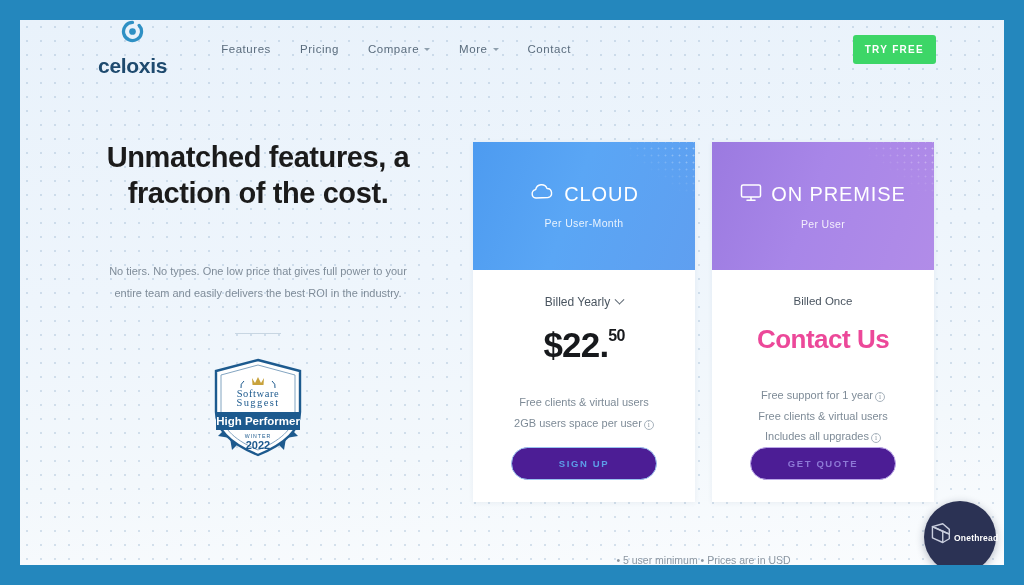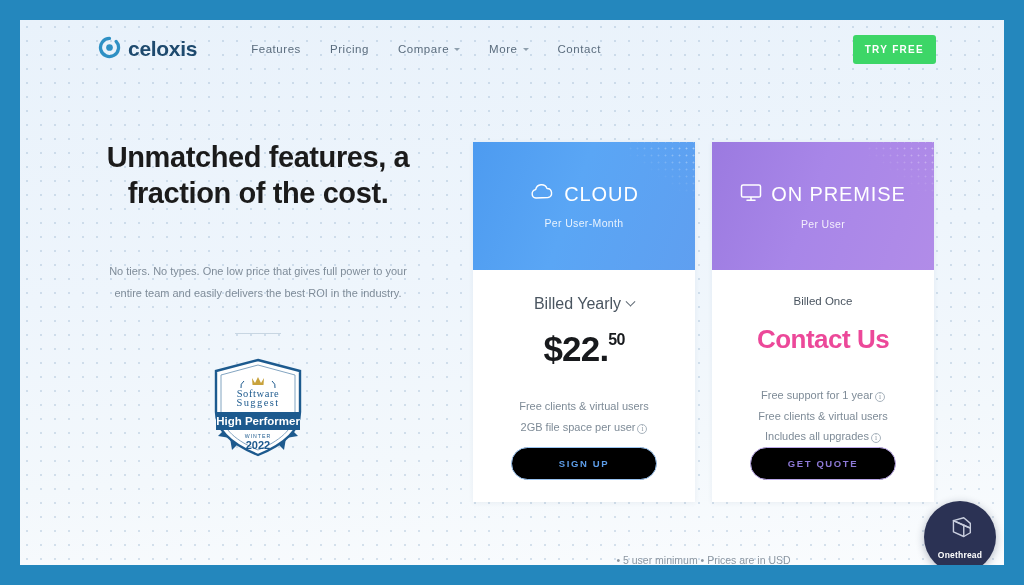--- a/index.html
+++ b/index.html
@@ -50,20 +50,21 @@
     display: flex;
     align-items: center;
     padding: 0 68px 0 78px;
   }
 
   .logo {
     display: flex;
     align-items: center;
     gap: 7px;
     cursor: pointer;
+    flex-direction: column;
   }
   .logo-mark { display: block; }
   .logo-text {
     font-size: 21px;
     font-weight: 700;
     color: #1e4a6e;
     letter-spacing: -0.3px;
   }
 
   .nav-links {
@@ -194,21 +195,21 @@
   }
 
   .card-body {
     flex: 1;
     padding: 25px 16px 22px;
     display: flex;
     flex-direction: column;
     align-items: center;
   }
   .billed {
-    font-size: 16px;
+    font-size: 12px;
     color: #4a5560;
     display: flex;
     align-items: center;
     gap: 6px;
     cursor: pointer;
   }
   .billed-static {
     font-size: 11.5px;
     color: #4a5560;
   }
@@ -269,21 +270,21 @@
     margin-left: 2px;
     font-family: "Liberation Serif", serif;
     cursor: pointer;
   }
 
   .cta {
     margin-top: auto;
     width: 146px;
     padding: 10px 0;
     border-radius: 20px;
-    background: #000000;
+    background: #4c1d95;
     font-size: 9.5px;
     font-weight: 700;
     letter-spacing: 1.6px;
     cursor: pointer;
     font-family: inherit;
   }
   .cta.signup { border: 1px solid #9ac3f0; color: #5d9de8; }
   .cta.quote  { border: 1px solid #bba8e8; color: #8d79d6; }
 
   
@@ -299,23 +300,23 @@
 
   
   .onethread {
     position: absolute;
     right: 8px;
     bottom: -8px;
     width: 72px; height: 72px;
     border-radius: 50%;
     background: #2b3254;
     display: flex;
-    flex-direction: column;
-    align-items: center;
-    justify-content: center;
+    flex-direction: row;
+    align-items: center;
+    justify-content: flex-start;
     cursor: pointer;
     box-shadow: 0 2px 8px rgba(20,30,60,0.3);
   }
   .onethread-label {
     color: #ffffff;
     font-size: 8.5px;
     font-weight: 700;
     letter-spacing: 0.2px;
     margin-top: 2px;
   }
@@ -419,21 +420,21 @@
           <div class="price">
             <span>$22.</span>
             <span class="cents">50</span>
           </div>
 
           <ul class="feat-list">
             <li>
               <span>Free clients &amp; virtual users</span>
             </li>
             <li>
-              <span>2GB file space per user</span><i class="info-i">i</i>
+              <span>2GB users space per user</span><i class="info-i">i</i>
             </li>
           </ul>
 
           <button class="cta signup">SIGN UP</button>
         </div>
       </div>
 
       <div class="card">
         <div class="card-head onprem">
           <div class="head-dots"></div>

